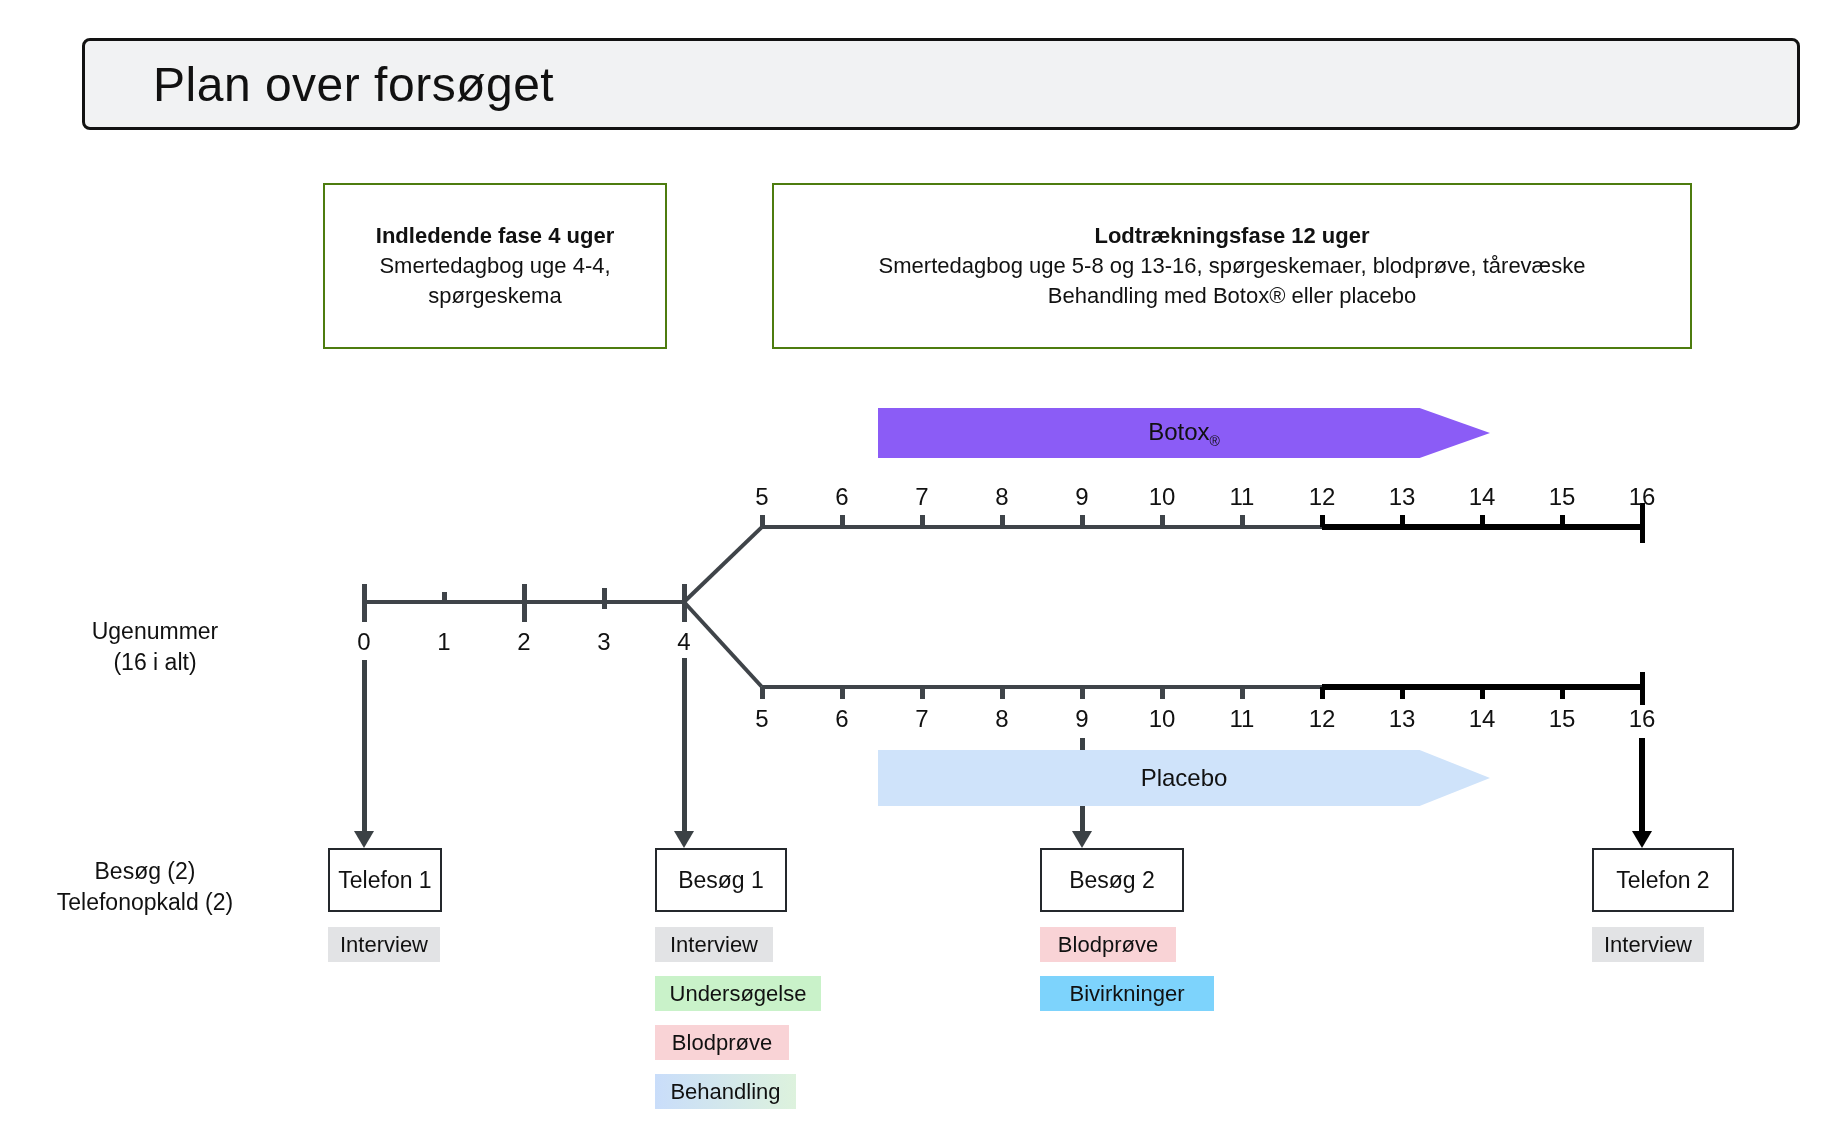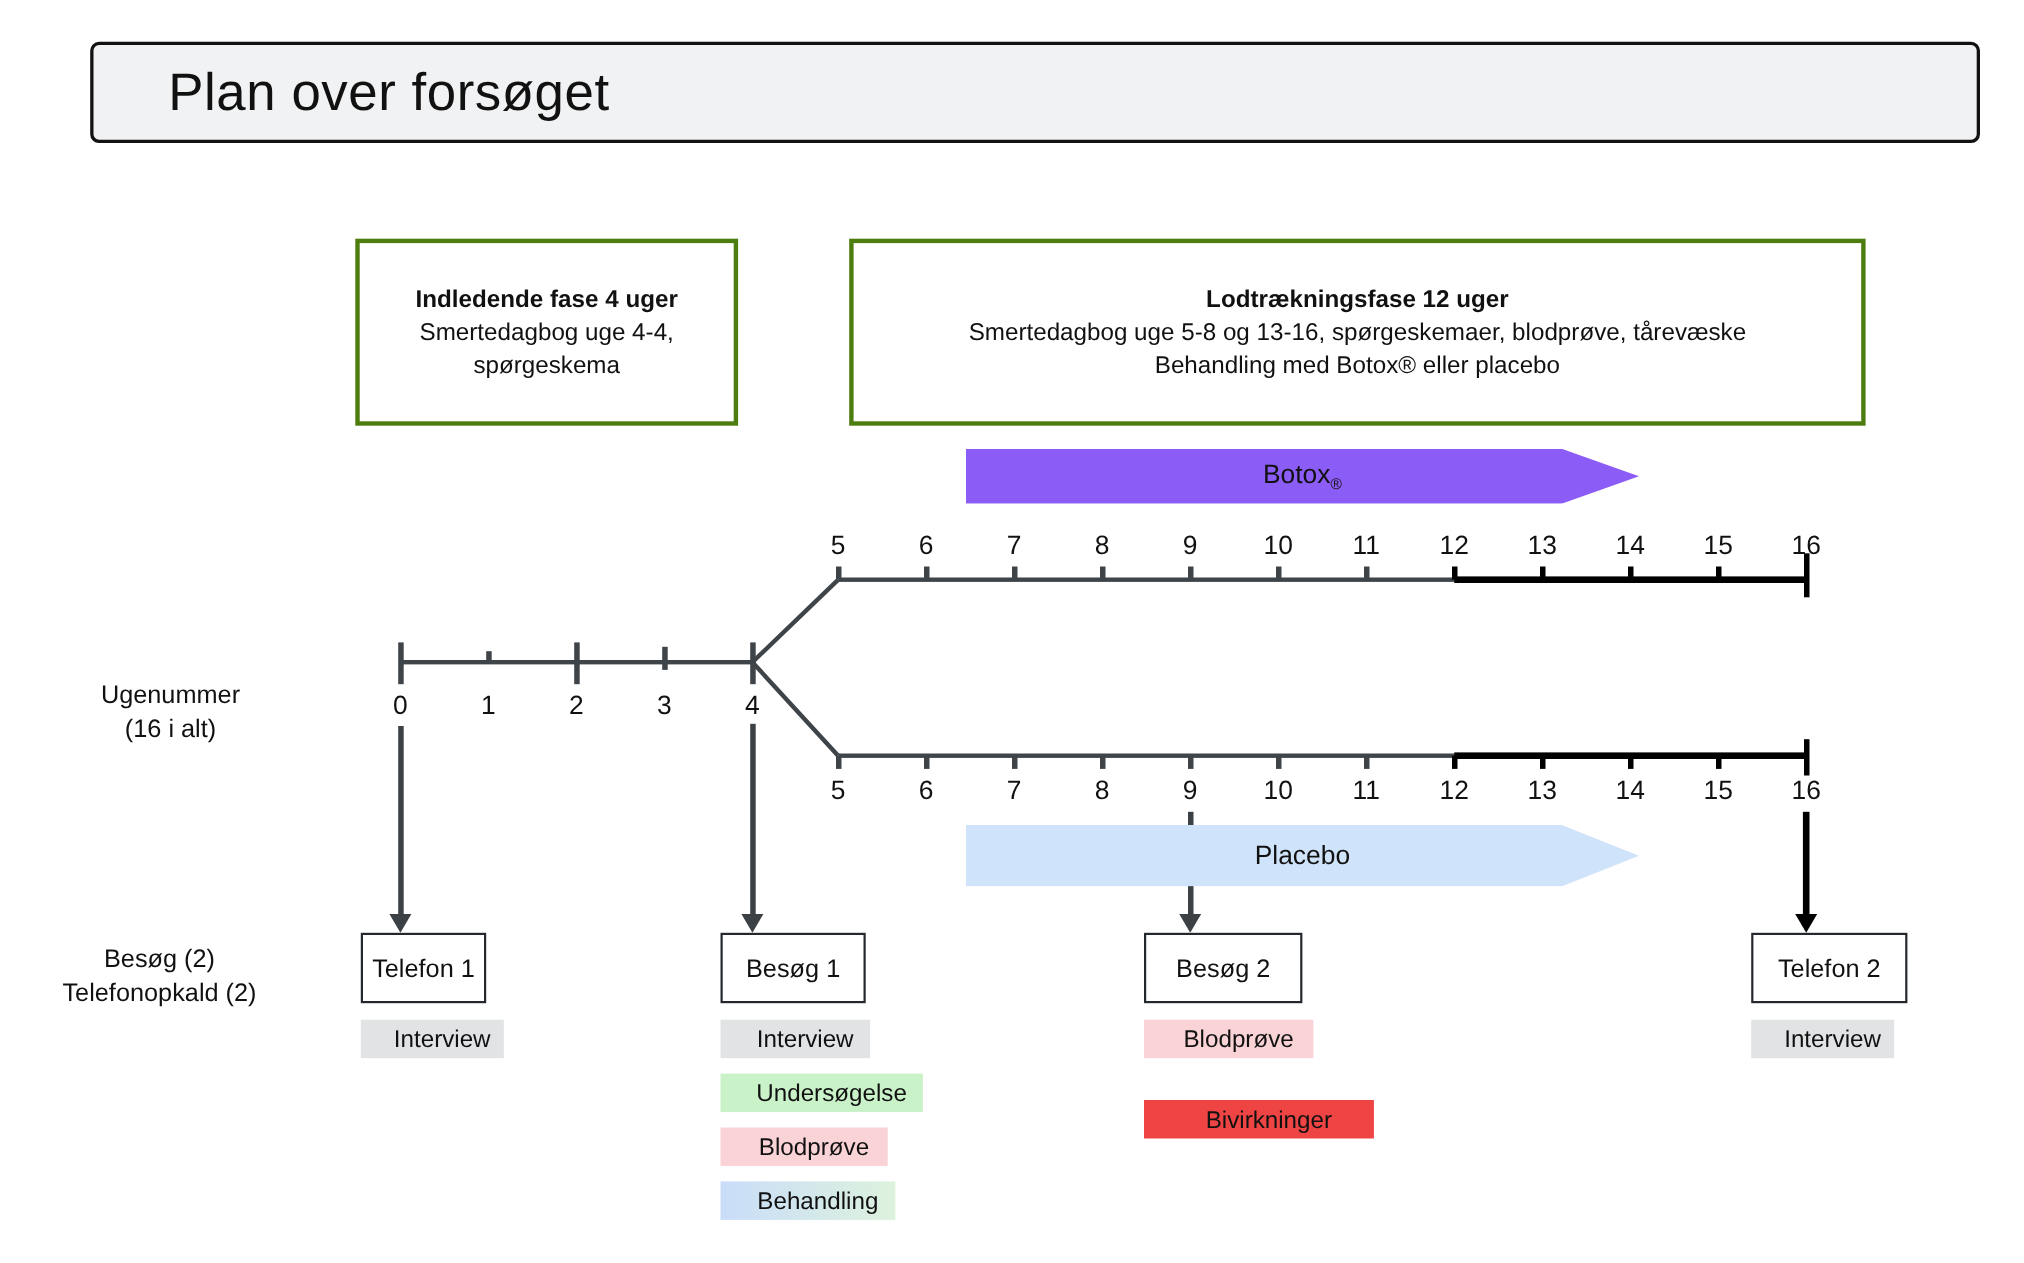--- a/index.html
+++ b/index.html
@@ -4,43 +4,43 @@
 <style>
   html,body{margin:0;padding:0;background:#ffffff;}
   body{width:1840px;height:1148px;position:relative;overflow:hidden;
        font-family:"Liberation Sans",sans-serif;color:#111;}
   .abs{position:absolute;}
   
   .title-box{left:82px;top:38px;width:1712px;height:86px;background:#f1f2f3;
              border:3px solid #121212;border-radius:8px;display:flex;align-items:center;}
   .title-text{font-size:48px;margin-left:68px;letter-spacing:.5px;}
   
-  .phase-box{border:4px solid #4d7c0f;background:#fff;display:flex;flex-direction:column;
-             justify-content:center;align-items:center;text-align:center;font-size:22px;line-height:30px;margin-top:34px;}
+  .phase-box{border:2px solid #4d7c0f;background:#fff;display:flex;flex-direction:column;
+             justify-content:center;align-items:center;text-align:center;font-size:22px;line-height:30px;}
   .phase-title{font-weight:bold;}
   #phase1{left:323px;top:183px;width:340px;height:162px;}
   #phase2{left:772px;top:183px;width:916px;height:162px;}
   
   .band{clip-path:polygon(0 0,88.5% 0,100% 50%,88.5% 100%,0 100%);
         display:flex;align-items:center;justify-content:center;font-size:24px;z-index:3;}
   #botox-band{left:878px;top:408px;width:612px;height:50px;}
   #placebo-band{left:878px;top:750px;width:612px;height:56px;}
   .reg{font-size:14px;vertical-align:sub;}
   
   .tl-line,.tl-tick,.tl-num,.arrow-shaft,.arrow-head{position:absolute;}
   .tl-num{font-size:24px;text-align:center;width:44px;}
   
   .side-label{text-align:center;font-size:23px;line-height:31px;}
   #week-label{left:45px;top:616px;width:220px;}
   #visit-label{left:22px;top:856px;width:246px;}
   
   .event-box{position:absolute;height:60px;border:2px solid #24282c;background:#fff;
              display:flex;align-items:center;justify-content:center;font-size:23px;}
   .event-tag{position:absolute;height:35px;display:flex;align-items:center;justify-content:center;
-             font-size:22px;padding-left:18px;}
+             font-size:22px;}
 </style>
 </head>
 <body>
 
 <div class="abs title-box">
   <div class="title-text">Plan over forsøget</div>
 </div>
 
 <div class="abs phase-box" id="phase1">
   <div class="phase-title">Indledende fase 4 uger</div>
@@ -147,16 +147,16 @@
 <div id="events-layer">
     <div class="event-box" style="left: 328px; top: 848px; width: 110px;">Telefon 1</div>
     <div class="event-tag" style="left: 328px; top: 927px; width: 112px; background: rgb(226, 227, 229);">Interview</div>
     <div class="event-box" style="left: 655px; top: 848px; width: 128px;">Besøg 1</div>
     <div class="event-tag" style="left: 655px; top: 927px; width: 118px; background: rgb(226, 227, 229);">Interview</div>
     <div class="event-tag" style="left: 655px; top: 976px; width: 166px; background: rgb(201, 242, 201);">Undersøgelse</div>
     <div class="event-tag" style="left: 655px; top: 1025px; width: 134px; background: rgb(249, 211, 214);">Blodprøve</div>
     <div class="event-tag" style="left: 655px; top: 1074px; width: 141px; background: linear-gradient(90deg, rgb(201, 221, 250), rgb(221, 242, 221)); text-align: center;">Behandling</div>
     <div class="event-box" style="left: 1040px; top: 848px; width: 140px;">Besøg 2</div>
     <div class="event-tag" style="left: 1040px; top: 927px; width: 136px; background: rgb(249, 211, 214);">Blodprøve</div>
-    <div class="event-tag" style="left: 1040px; top: 976px; width: 191px; background: #ef4444; margin-top: 24px;">Bivirkninger</div>
+    <div class="event-tag" style="left: 1040px; top: 976px; width: 174px; background: #7dd3fc;">Bivirkninger</div>
     <div class="event-box" style="left: 1592px; top: 848px; width: 138px;">Telefon 2</div>
     <div class="event-tag" style="left: 1592px; top: 927px; width: 112px; background: rgb(226, 227, 229);">Interview</div>
   </div>
 
 </body></html>

